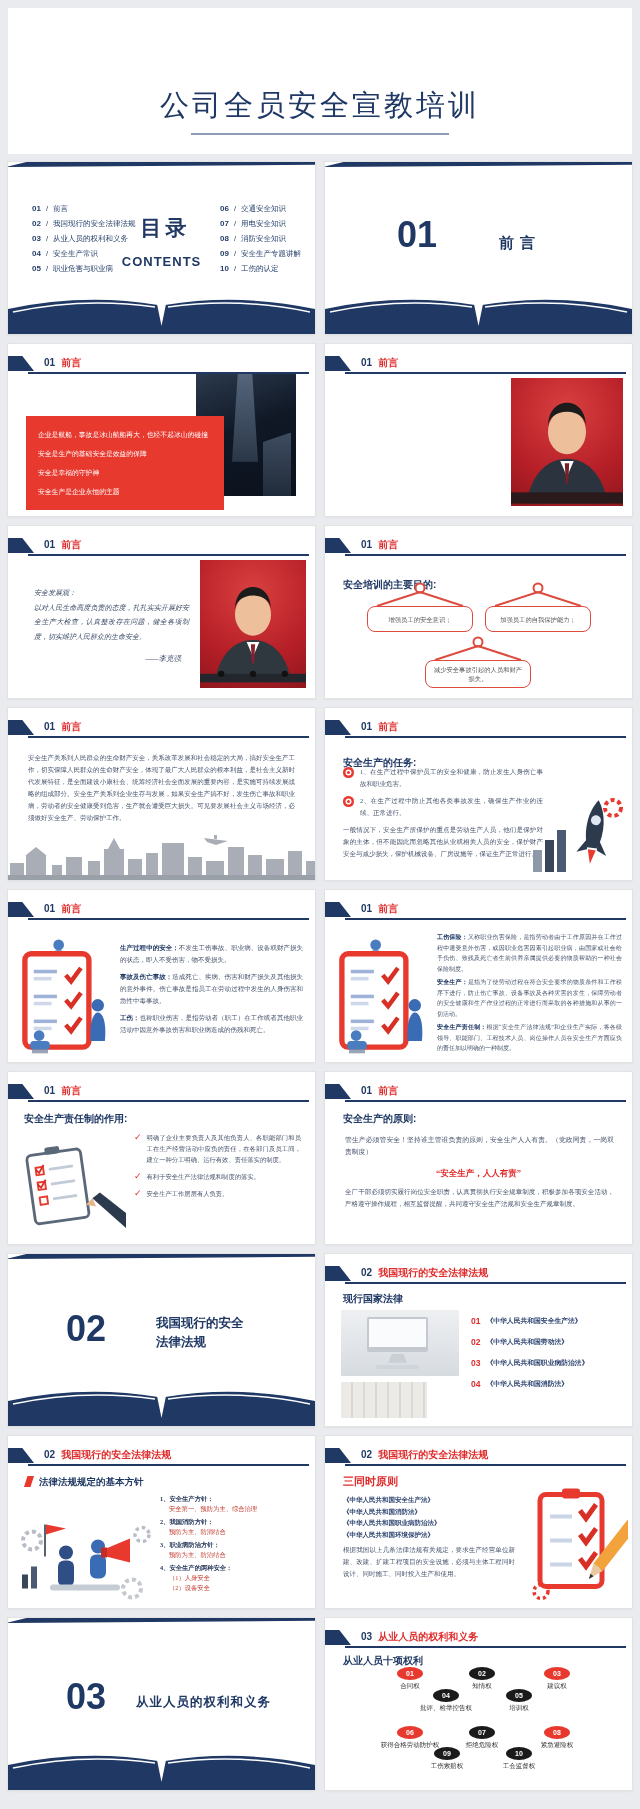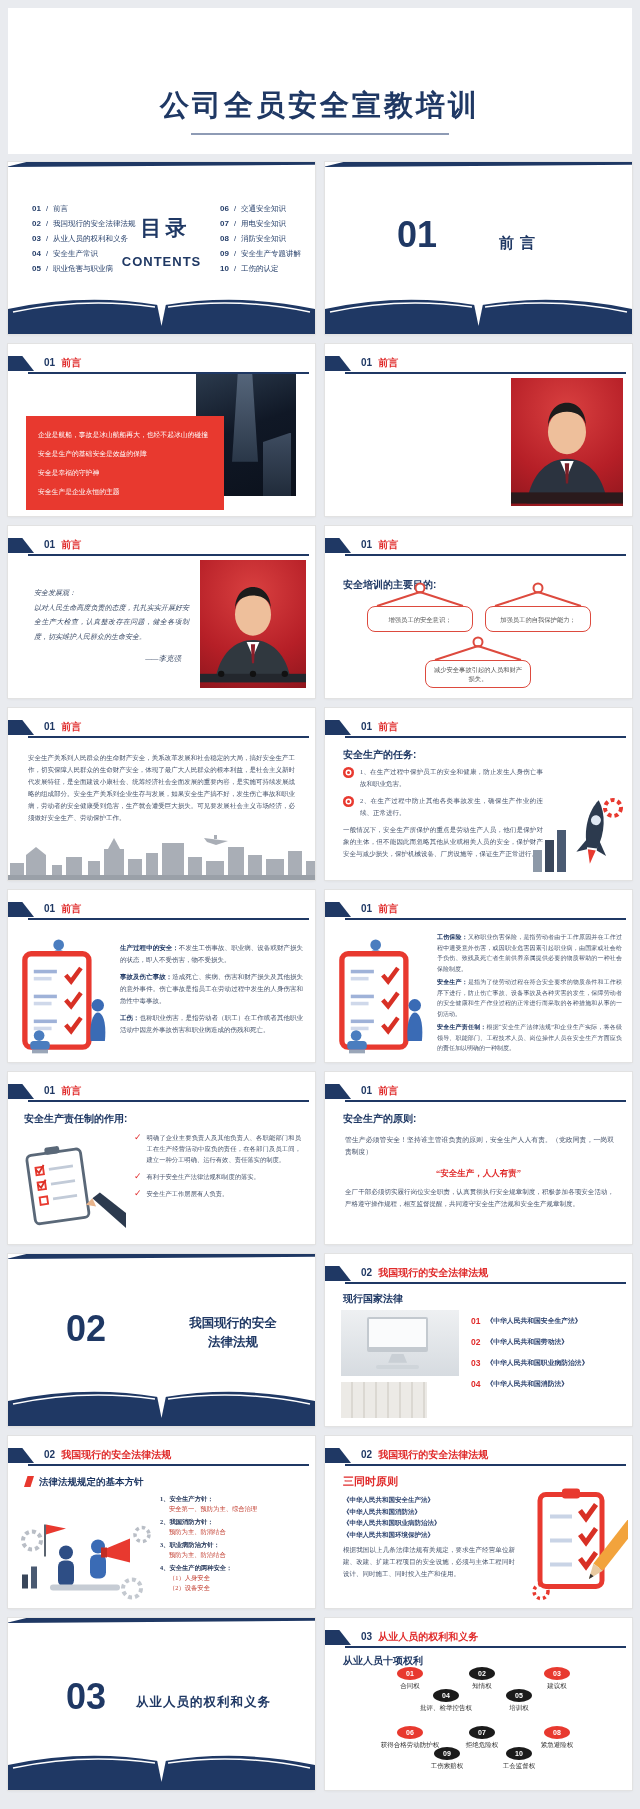--- a/index.html
+++ b/index.html
@@ -3,21 +3,21 @@
 <meta charset="utf-8">
 <style>
   :root{
     --navy:#1f3864; --red:#e8392f; --hred:#e02b2b; --body:#46536b; --gray:#a9aeb6;
   }
   *{margin:0;padding:0;box-sizing:border-box;}
   body{width:640px;height:1809px;position:relative;background:#e9ebef;
        font-family:"Liberation Sans","DejaVu Sans",sans-serif;}
   .serif{font-family:"Liberation Serif","DejaVu Serif",serif;}
   .title-card{position:absolute;left:8px;top:8px;width:624px;height:146px;background:#fff;}
-  .main-title{text-align:center;padding-top:78px;font-size:29px;font-weight:bold;
+  .main-title{text-align:center;padding-top:78px;font-size:29px;font-weight:normal;
               color:var(--navy);letter-spacing:3px;}
   .title-underline{width:258px;height:2px;background:#8e9bb5;margin:7px auto 0;}
   .grid{position:absolute;left:8px;top:162px;width:624px;display:grid;
         grid-template-columns:307px 307px;grid-auto-rows:172px;gap:10px;}
   .slide{position:relative;background:#fff;overflow:hidden;
          box-shadow:0 0 0 1px #e2e2e2,0 1px 3px rgba(0,0,0,.07);}
   
   .swoosh{position:absolute;top:0;left:0;width:100%;height:5px;background:var(--navy);
           clip-path:polygon(0 90%,6% 0,100% 0,100% 55%,0 100%);}
   
@@ -340,21 +340,21 @@
 
     <section class="slide">
       <div class="sh">
         <span class="sh-flag"></span>
         <span class="sh-text">
             <span class="sh-num">01</span>
             <span class="sh-label">前言</span>
           </span>
         <div class="sh-line"></div>
       </div>
-      <div class="t-title" style="left:18px;top:40px;">安全生产的任务:</div>
+      <div class="t-title" style="left:18px;top:48px;">安全生产的任务:</div>
       <div style="position:absolute;left:18px;top:58px;width:200px;">
         <div class="task-row">
           <span class="badge"></span>
           <span class="t-body serif">1、在生产过程中保护员工的安全和健康，防止发生人身伤亡事故和职业危害。</span>
         </div>
         <div class="task-row">
           <span class="badge"></span>
           <span class="t-body serif">2、在生产过程中防止其他各类事故发生，确保生产作业的连续、正常进行。</span>
         </div>
         <div class="t-body serif" style="margin-top:2px;">一般情况下，安全生产所保护的重点是劳动生产人员，他们是保护对象的主体，但不能因此而忽略其他从业或相关人员的安全，保护财产安全与减少损失，保护机械设备、厂房设施等，保证生产正常进行。</div>
@@ -515,21 +515,21 @@
       </div>
       <div class="t-title" style="left:18px;top:40px;">安全生产的原则:</div>
       <div class="t-body serif" style="position:absolute;left:20px;right:18px;top:62px;font-size:6.8px;">管生产必须管安全！坚持谁主管谁负责的原则，安全生产人人有责。（党政同责，一岗双责制度）</div>
       <div class="highlight-red serif" style="top:96px;">“安全生产，人人有责”</div>
       <div class="t-body serif" style="position:absolute;left:20px;right:18px;top:114px;">全厂干部必须切实履行岗位安全职责，认真贯彻执行安全规章制度，积极参加各项安全活动，严格遵守操作规程，相互监督提醒，共同遵守安全生产法规和安全生产规章制度。</div>
     </section>
 
     <section class="slide">
       <div class="swoosh"></div>
       <div class="div-num" style="left:58px;top:54px;">02</div>
-      <div class="div-title" style="left:158px;top:60px;width:134px;font-size:12.5px;line-height:19px;text-align:center;">
+      <div class="div-title" style="left:148px;top:60px;width:134px;font-size:12.5px;line-height:19px;text-align:left;">
         <div>我国现行的安全</div>
         <div>法律法规</div>
       </div>
       <svg class="book" viewBox="0 0 307 46">
         <path d="M0,46 L0,21 Q76,5 150,17 L153.5,20 L157,17 Q231,5 307,21 L307,46 Z" fill="#1f3864"></path>
         <path d="M149,16 L153.5,38 L158,16 L153.5,12 Z" fill="#fff"></path>
         <path d="M5,24 Q76,9 147,19" stroke="#fff" stroke-width="1.4" fill="none"></path>
         <path d="M160,19 Q231,9 302,24" stroke="#fff" stroke-width="1.4" fill="none"></path>
       </svg>
     </section>

